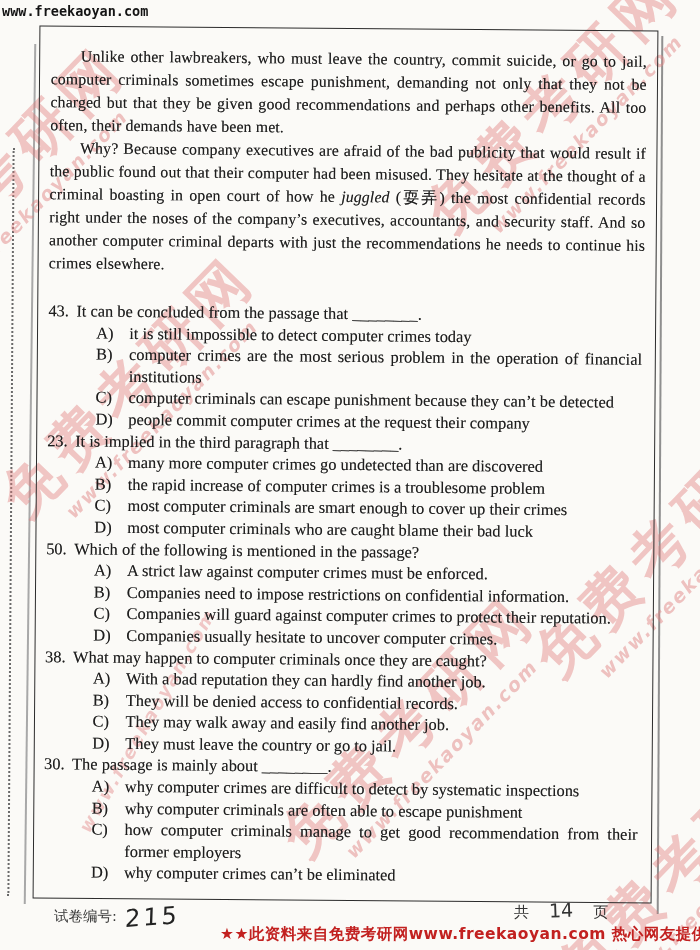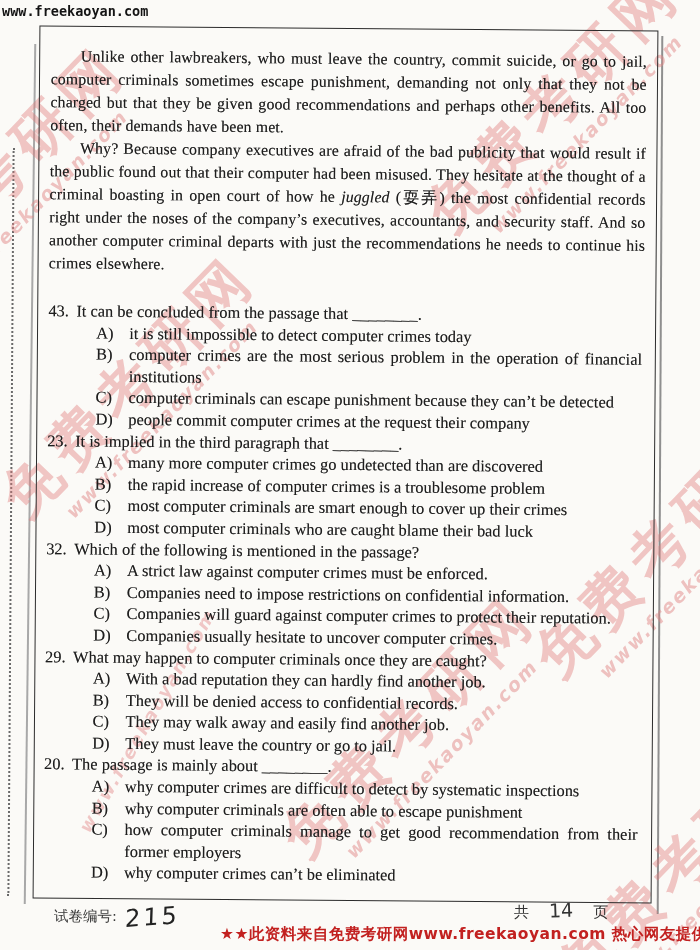--- a/index.html
+++ b/index.html
@@ -186,21 +186,21 @@
             <span class="otext">most computer criminals are smart enough to cover up their crimes</span>
           </div>
           <div class="opt">
             <span class="olabel">D)</span>
             <span class="otext">most computer criminals who are caught blame their bad luck</span>
           </div>
         </div>
 
         <div class="q">
           <div class="q-stem">
-            <span class="qnum">32.</span>
+            <span class="qnum">50.</span>
             <span class="stem-text">Which of the following is mentioned in the passage?</span>
           </div>
           <div class="opt">
             <span class="olabel">A)</span>
             <span class="otext">A strict law against computer crimes must be enforced.</span>
           </div>
           <div class="opt">
             <span class="olabel">B)</span>
             <span class="otext">Companies need to impose restrictions on confidential information.</span>
           </div>
@@ -209,21 +209,21 @@
             <span class="otext">Companies will guard against computer crimes to protect their reputation.</span>
           </div>
           <div class="opt">
             <span class="olabel">D)</span>
             <span class="otext">Companies usually hesitate to uncover computer crimes.</span>
           </div>
         </div>
 
         <div class="q">
           <div class="q-stem">
-            <span class="qnum">29.</span>
+            <span class="qnum">38.</span>
             <span class="stem-text">What may happen to computer criminals once they are caught?</span>
           </div>
           <div class="opt">
             <span class="olabel">A)</span>
             <span class="otext">With a bad reputation they can hardly find another job.</span>
           </div>
           <div class="opt">
             <span class="olabel">B)</span>
             <span class="otext">They will be denied access to confidential records.</span>
           </div>
@@ -232,21 +232,21 @@
             <span class="otext">They may walk away and easily find another job.</span>
           </div>
           <div class="opt">
             <span class="olabel">D)</span>
             <span class="otext">They must leave the country or go to jail.</span>
           </div>
         </div>
 
         <div class="q">
           <div class="q-stem">
-            <span class="qnum">20.</span>
+            <span class="qnum">30.</span>
             <span class="stem-text">The passage is mainly about ________.</span>
           </div>
           <div class="opt">
             <span class="olabel">A)</span>
             <span class="otext">why computer crimes are difficult to detect by systematic inspections</span>
           </div>
           <div class="opt">
             <span class="olabel">B)</span>
             <span class="otext">why computer criminals are often able to escape punishment</span>
           </div>

